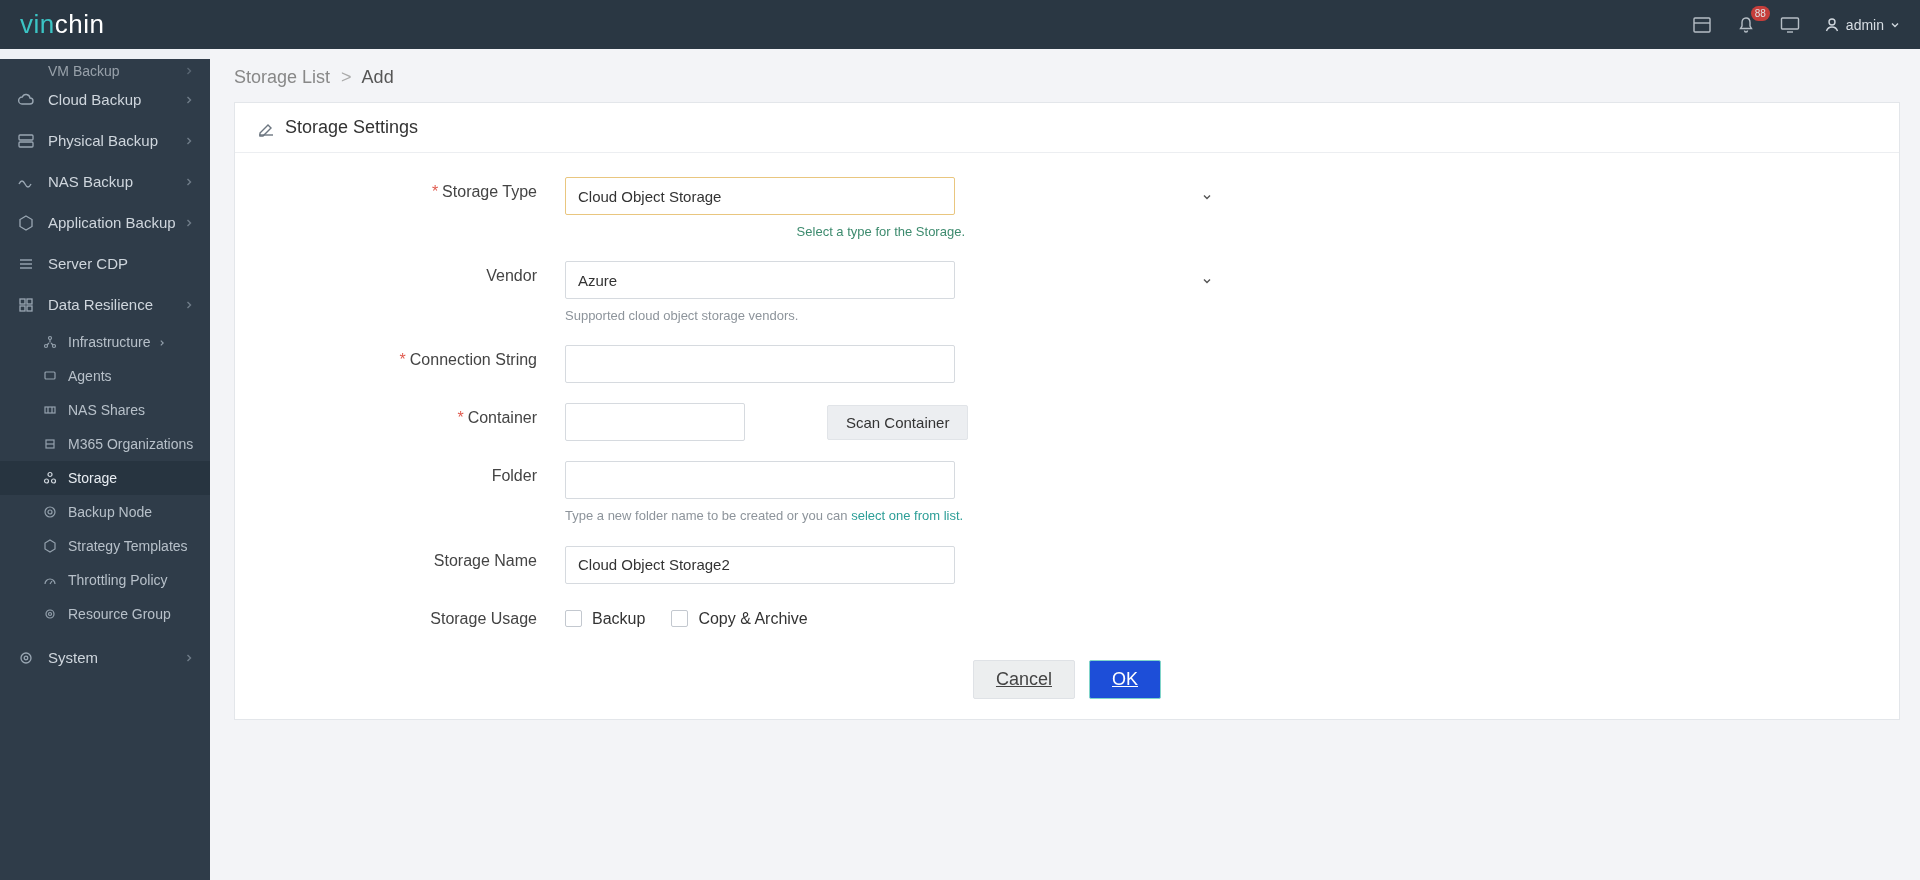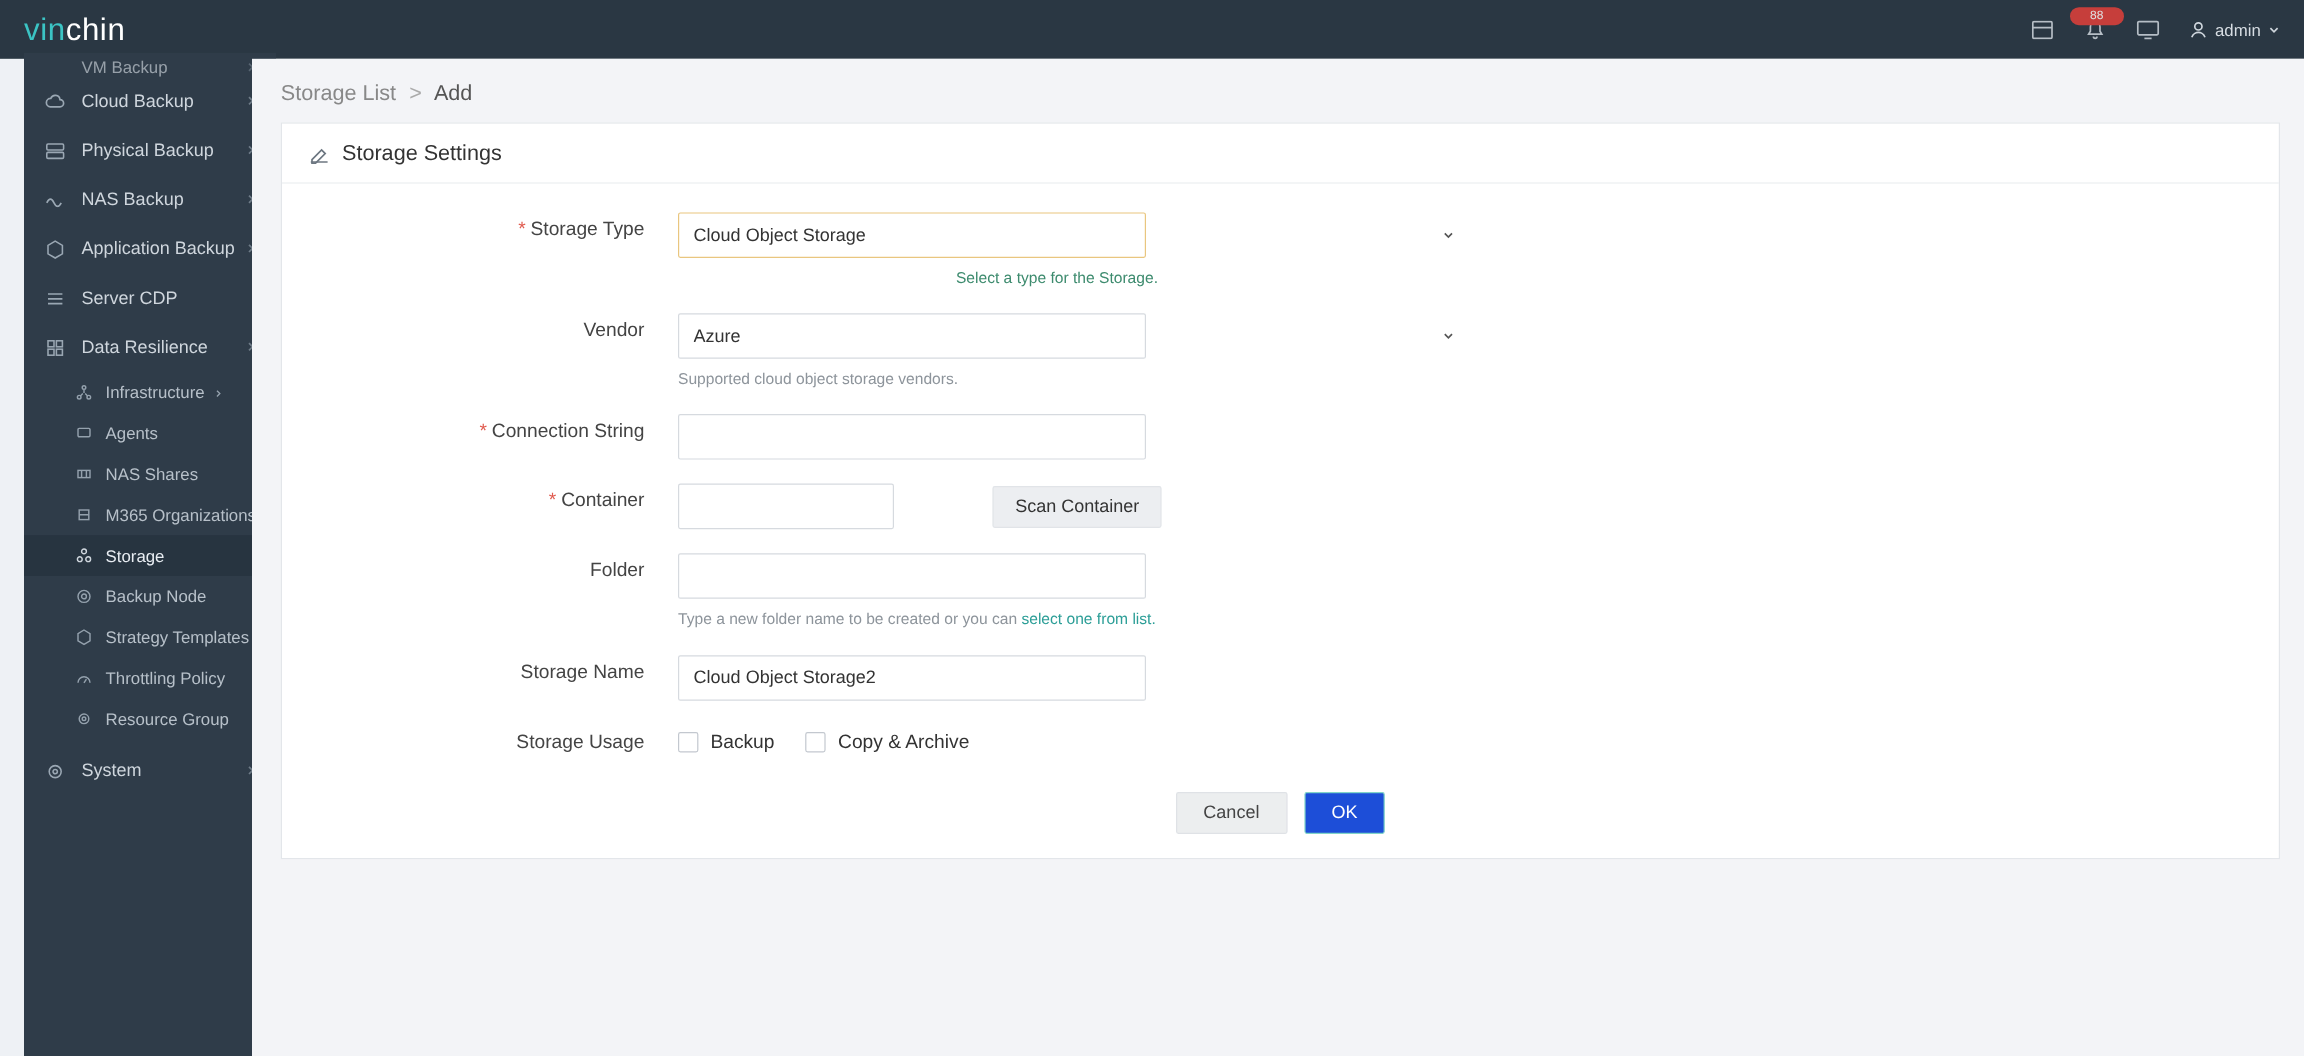--- a/index.html
+++ b/index.html
@@ -5,25 +5,25 @@
   html, body { margin:0; padding:0; font-family: "Segoe UI", Arial, sans-serif; background:#eef1f5; color:#333; }
   body { width:1920px; height:880px; overflow:hidden; }
   
   .header { height:49px; background:#2a3743; display:flex; align-items:center; justify-content:space-between; padding:0 20px; color:#d7dde3; }
   .logo { font-size:26px; font-weight:400; letter-spacing:0.5px; }
   .logo .v { color:#3bc4c4;margin-top:32px; }
   .logo .rest { color:#ffffff; }
   .header-right { display:flex; align-items:center; gap:24px; font-size:14px; }
   .hr-icon { width:20px; height:20px; display:flex; align-items:center; justify-content:center; position:relative; opacity:0.85; cursor:pointer; }
   .hr-icon svg { stroke:#cfd6dd; fill:none; }
-  .badge { position:absolute; top:-9px; right:-14px; background:#e2403a; color:#fff; font-size:10px; border-radius:9px; padding:1px 17px; line-height:13px; }
+  .badge { position:absolute; top:-9px; right:-14px; background:#e2403a; color:#fff; font-size:10px; border-radius:9px; padding:1px 4px; line-height:13px; }
   .user { display:flex; align-items:center; gap:6px; cursor:pointer; font-size:14px; }
 
   
-  .sidebar { position:absolute; top:44px; left:0; width:210px; bottom:0; background:#2f3c49; overflow:hidden;margin-left:20px; }
+  .sidebar { position:absolute; top:59px; left:0; width:210px; bottom:0; background:#2f3c49; overflow:hidden; }
   .nav { list-style:none; margin:0; padding:0; }
   .nav li { display:flex; align-items:center; height:41px; padding:0 16px; color:#cfd6dd; font-size:15px; cursor:pointer; }
   .nav li.truncated { height:20px; align-items:flex-end; opacity:0.65; font-size:14px; }
   .nav li .icon { width:20px; height:20px; margin-right:12px; display:flex; align-items:center; justify-content:center; }
   .nav li .icon svg { stroke:#9aa7b3; fill:none; }
   .nav li .chev { margin-left:auto; opacity:0.6; }
   .nav li.active { background:#1fae9d; color:#fff; }
   .nav li.active .icon svg, .nav li.active .chev svg { stroke:#fff; }
   .nav li.sub { padding-left:42px; height:34px; font-size:14px; color:#b7c0c9; }
   .nav li.sub.selected { background:#273440; color:#e8edf2; }
@@ -61,21 +61,21 @@
   .input-short { width:180px !important; }
 
   .inline-row { display:flex; align-items:center; gap:82px; }
   .btn-ghost { background:#eceef1; border:1px solid #e1e4e8; padding:8px 18px; font-size:15px; color:#333; cursor:pointer; border-radius:2px; }
 
   .checks { display:flex; align-items:center; gap:26px; padding-top:6px; }
   .check { display:flex; align-items:center; gap:10px; font-size:16px; color:#333; }
   .check .box { width:15px; height:15px; border:1px solid #c3c8cf; border-radius:2px; }
 
   .panel-foot { padding:16px 0 20px; display:flex; justify-content:center; gap:14px; }
-  .btn { border:1px solid #dfe2e6; border-radius:2px; padding:8px 22px; font-size:15px; cursor:pointer; }
+  .btn { border:1px solid #dfe2e6; border-radius:2px; padding:8px 22px; font-size:18px; cursor:pointer;text-decoration:underline; }
   .btn.cancel { background:#eceeef; color:#444; }
   .btn.ok { background:#1d4ed8; color:#fff; border-color:#80d4c9; }
 
   
   .panel-body::-webkit-scrollbar { width:8px; }
   .panel-body::-webkit-scrollbar-thumb { background:#cfd4d9; border-radius:4px; }
 </style>
 </head>
 <body>
 

